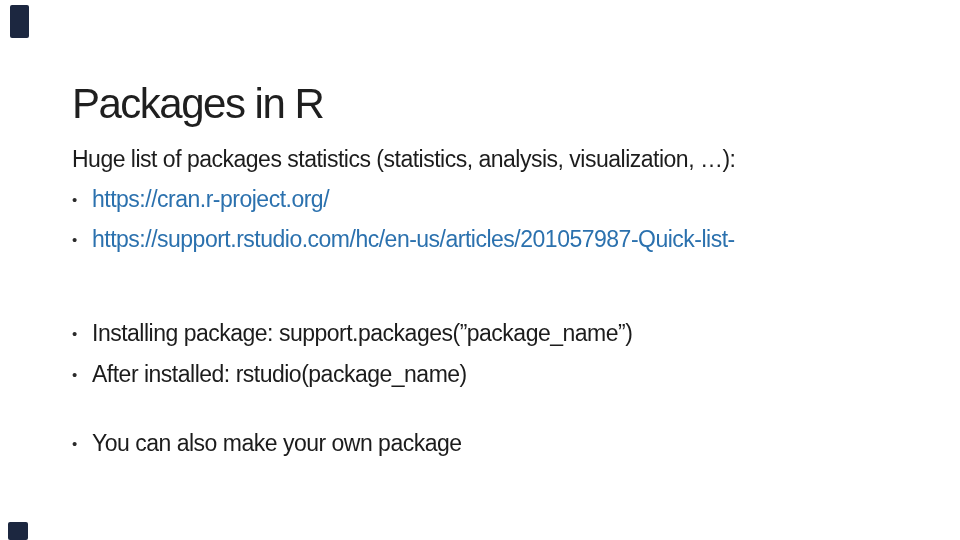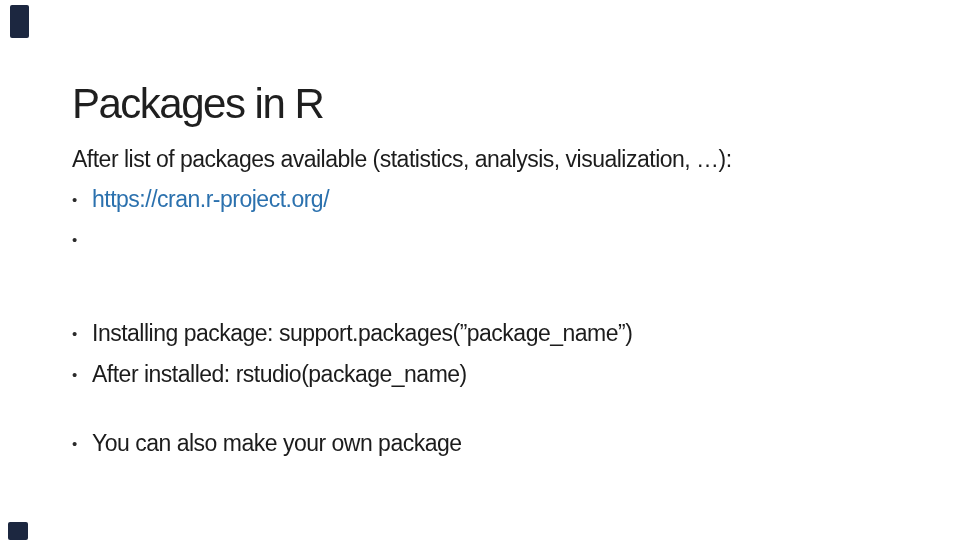--- a/index.html
+++ b/index.html
@@ -77,30 +77,31 @@
 </head>
 <body>
 
 <div class="slide">
 
   <div class="corner-mark top-left"></div>
   <div class="corner-mark bottom-left"></div>
 
   <h1 class="slide-title">Packages in R</h1>
 
-  <div class="line" style="top:146px">After list of packages available (statistics, analysis, visualization, …):</div>
+  <div class="line" style="top:146px">Huge list of packages statistics (statistics, analysis, visualization, …):</div>
 
   <div class="line bullet-line" style="top:186px">
     <span class="bullet">•</span>
     <a class="slide-link">https://cran.r-project.org/</a>
   </div>
 
   <div class="line bullet-line" style="top:226px">
     <span class="bullet">•</span>
     <a class="slide-link">
+      <span class="link-line">https://support.rstudio.com/hc/en-us/articles/201057987-Quick-list-</span>
     </a>
   </div>
 
   <div class="line bullet-line" style="top:320px">
     <span class="bullet">•</span>
     <span>Installing package: support.packages(”package_name”)</span>
   </div>
 
   <div class="line bullet-line" style="top:361px">
     <span class="bullet">•</span>

